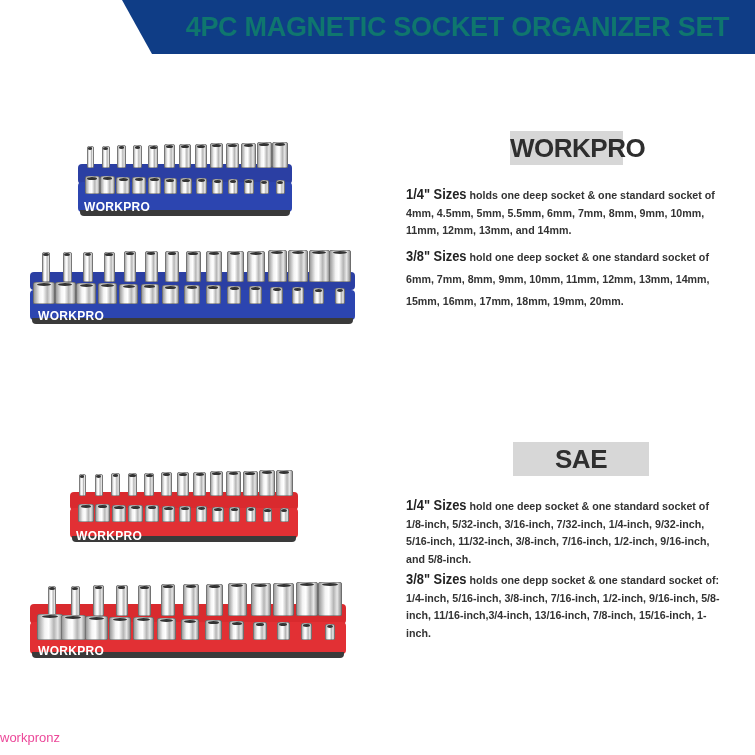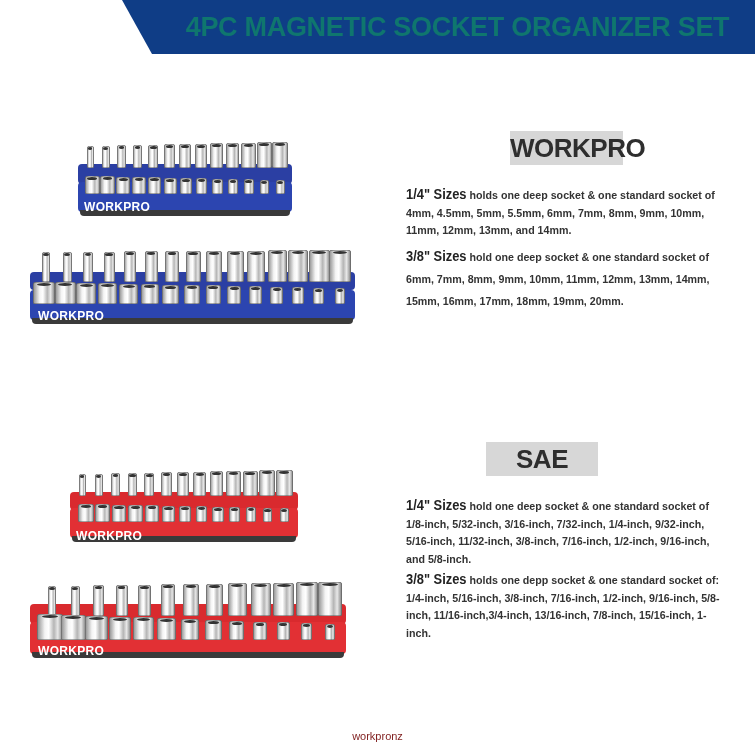--- a/index.html
+++ b/index.html
@@ -8,22 +8,22 @@
   .banner { position:absolute; top:0; left:122px; width:633px; height:54px; background:#0f3d86;
             clip-path:polygon(0 0,100% 0,100% 100%,30px 100%); }
   .banner-title { position:absolute; top:0; left:160px; width:595px; height:54px; line-height:54px;
                   color:#0f766e; font-weight:bold; font-size:27px; text-align:center; letter-spacing:-0.3px; }
   .section-label { position:absolute; height:34px; background:#d7d7d7; color:#2e2e2e;
                    font-weight:bold; font-size:26px; text-align:center; line-height:34px; letter-spacing:-0.5px; }
   .desc { position:absolute; left:406px; width:345px; color:#333; font-size:11.6px; line-height:17.5px;
           font-weight:bold; transform:scaleX(0.92); transform-origin:left top; }
   .desc .lead { font-size:14px; color:#222; }
   .desc p { margin:0 0 4px 0; }
-  .watermark { position:absolute; top:730px; left:0; width:755px; text-align:center;
-               color:#7f1d1d; font-size:11px; }
+  .watermark { position:absolute; top:730px; left:0; width:755px; text-align:left;
+               color:#ec4899; font-size:13px; }
 
   
   .rail { position:absolute; }
   .rail .back { position:absolute; left:0; right:0; border-radius:4px; }
   .rail .front { position:absolute; left:0; right:0; border-radius:4px; }
   .rail .base { position:absolute; left:2px; right:2px; height:6px; background:#3a3a3a; border-radius:0 0 4px 4px; }
   .rail .brand { position:absolute; color:#fff; font-weight:bold; font-size:12px; letter-spacing:0.3px; }
   .socket { position:absolute; border-radius:3px 3px 2px 2px;
             background:linear-gradient(90deg,#8a8a8a 0%,#f4f4f4 30%,#ffffff 45%,#b5b5b5 65%,#e8e8e8 80%,#7a7a7a 100%);
             box-shadow:0 0 0 0.5px #555 inset; }
@@ -170,21 +170,21 @@
     <div class="socket" style="left: 151px; width: 18px; height: 21px; top: 47px;"></div>
     <div class="socket" style="left: 175px; width: 16.6667px; height: 20.1667px; top: 47.8333px;"></div>
     <div class="socket" style="left: 199px; width: 15.3333px; height: 19.3333px; top: 48.6667px;"></div>
     <div class="socket" style="left: 223px; width: 14px; height: 18.5px; top: 49.5px;"></div>
     <div class="socket" style="left: 247px; width: 12.6667px; height: 17.6667px; top: 50.3333px;"></div>
     <div class="socket" style="left: 271px; width: 11.3333px; height: 16.8333px; top: 51.1667px;"></div>
     <div class="socket" style="left: 295px; width: 10px; height: 16px; top: 52px;"></div>
   </div>
 
 <div class="section-label" style="left:510px; top:131px; width:113px;">WORKPRO</div>
-<div class="section-label" style="left:486px; top:442px; width:112px;">SAE</div>
+<div class="section-label" style="left:513px; top:442px; width:136px;">SAE</div>
 
 <div class="desc" style="top:186px;">
   <p><span class="lead">1/4" Sizes</span><span> holds one deep socket &amp; one standard socket of 4mm, 4.5mm, 5mm, 5.5mm, 6mm, 7mm, 8mm, 9mm, 10mm, 11mm, 12mm, 13mm, and 14mm.</span></p>
   <p style="margin-top:6px; line-height:22px;"><span class="lead">3/8" Sizes</span><span> hold one deep socket &amp; one standard socket of 6mm, 7mm, 8mm, 9mm, 10mm, 11mm, 12mm, 13mm, 14mm, 15mm, 16mm, 17mm, 18mm, 19mm, 20mm.</span></p>
 </div>
 
 <div class="desc" style="top:497px;">
   <p><span class="lead">1/4" Sizes</span><span> hold one deep socket &amp; one standard socket of 1/8-inch, 5/32-inch, 3/16-inch, 7/32-inch, 1/4-inch, 9/32-inch, 5/16-inch, 11/32-inch, 3/8-inch, 7/16-inch, 1/2-inch, 9/16-inch, and 5/8-inch.</span></p>
   <p><span class="lead">3/8" Sizes</span><span> holds one depp socket &amp; one standard socket of: 1/4-inch, 5/16-inch, 3/8-inch, 7/16-inch, 1/2-inch, 9/16-inch, 5/8-inch, 11/16-inch,3/4-inch, 13/16-inch, 7/8-inch, 15/16-inch, 1-inch.</span></p>
 </div>

